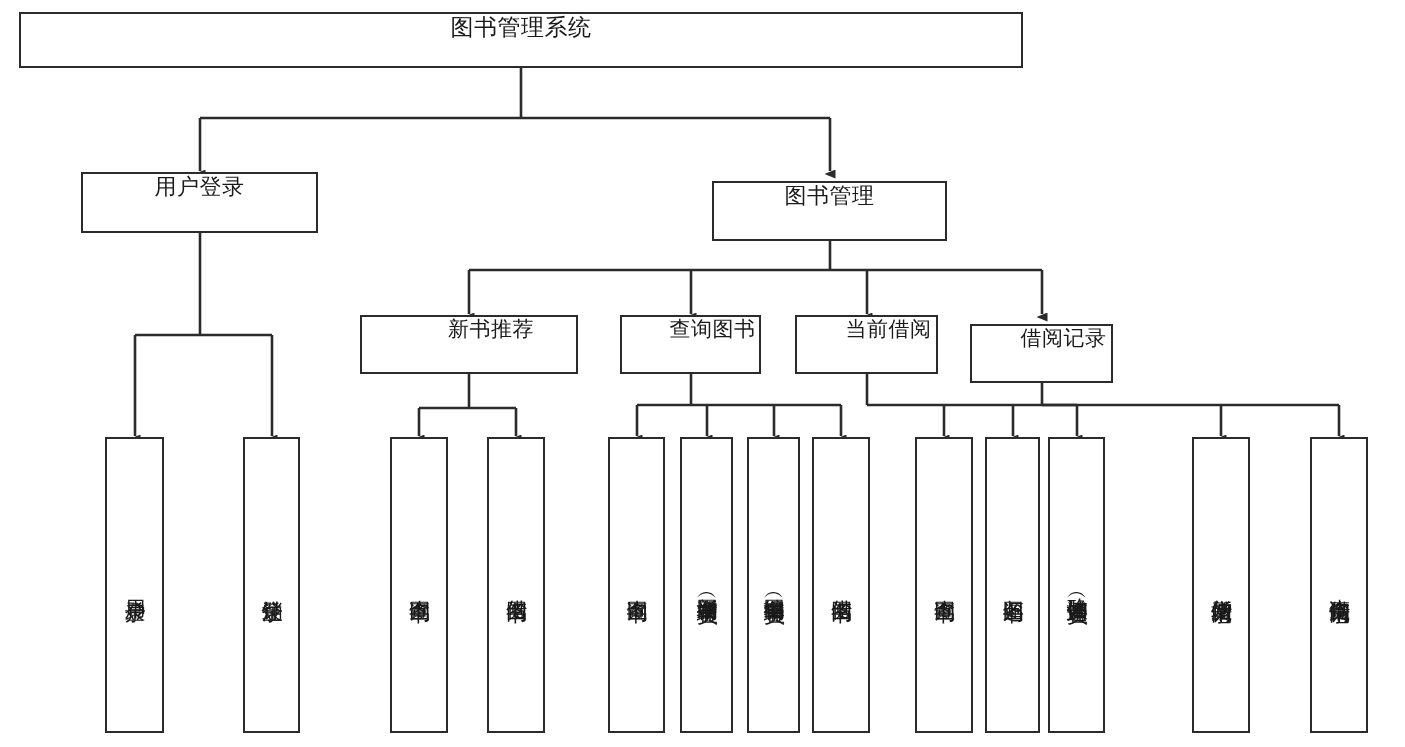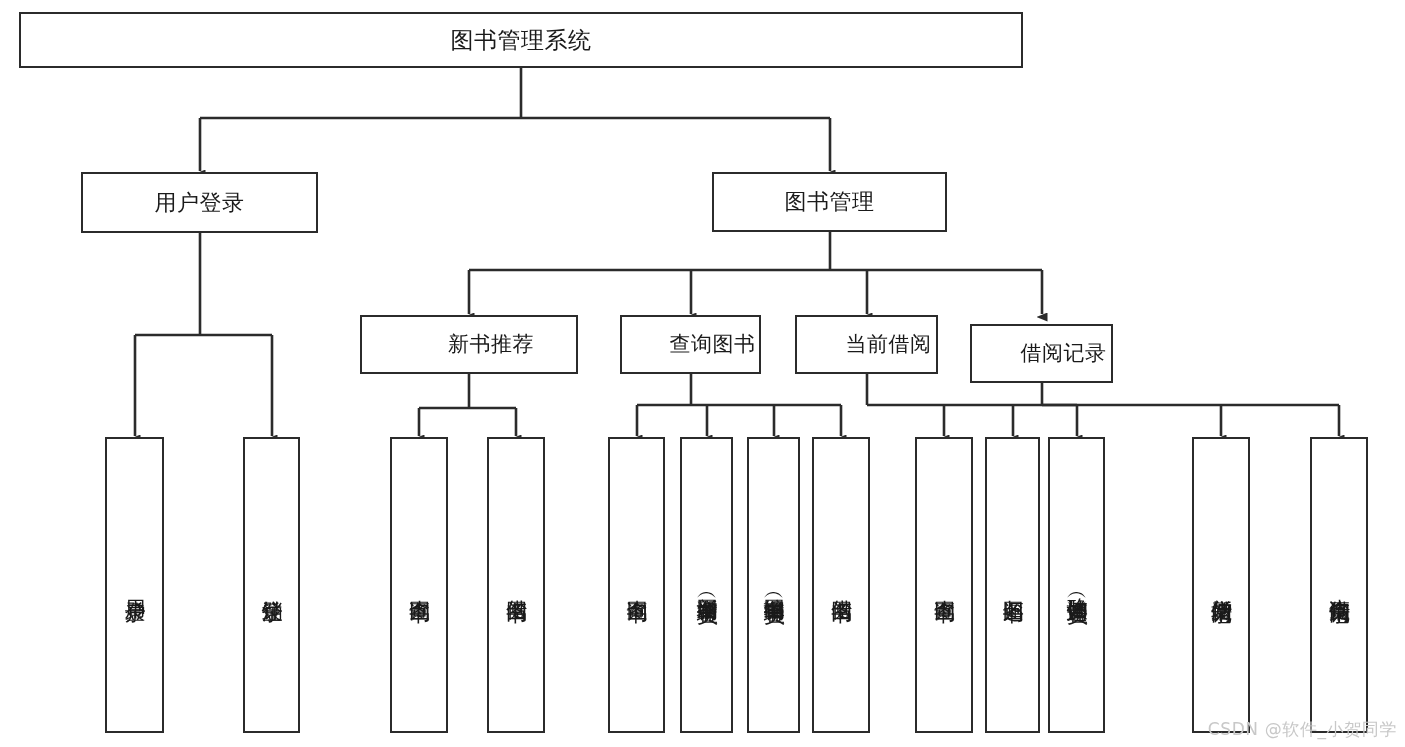--- a/index.html
+++ b/index.html
@@ -25,21 +25,21 @@
     width: 1405px;
     height: 747px;
     pointer-events: none;
   }
   .node {
     position: absolute;
     box-sizing: border-box;
     background: #ffffff;
     border: 2px solid #2b2b2b;
     display: flex;
-    align-items: center;
+    align-items: flex-start;
     justify-content: center;
     color: #1a1a1a;
   }
   .node-label {
     display: block;
     text-align: center;
     line-height: 1.16;
     letter-spacing: 0.5px;
   }
   .node.root .node-label {
@@ -123,21 +123,21 @@
       </g>
   </svg>
 
   <div id="node-layer">
       <div class="node root" style="left: 19px; top: 12px; width: 1004px; height: 56px;">
         <span class="node-label">图书管理系统</span>
       </div>
       <div class="node level1" style="left: 81px; top: 172px; width: 237px; height: 61px;">
         <span class="node-label">用户登录</span>
       </div>
-      <div class="node level1" style="left: 712px; top: 172px; width: 235px; height: 60px;">
+      <div class="node level1" style="left: 712px; top: 181px; width: 235px; height: 60px;">
         <span class="node-label">图书管理</span>
       </div>
       <div class="node level2" style="left: 360px; top: 315px; width: 218px; height: 59px;">
         <span class="node-label">新书推荐</span>
       </div>
       <div class="node level2" style="left: 620px; top: 315px; width: 141px; height: 59px;">
         <span class="node-label">查询图书</span>
       </div>
       <div class="node level2" style="left: 795px; top: 315px; width: 143px; height: 59px;">
         <span class="node-label">当前借阅</span>
@@ -179,15 +179,14 @@
         <span class="node-label">确认归还（管理员）</span>
       </div>
       <div class="node leaf" style="left: 1192px; top: 437px; width: 58px; height: 296px;">
         <span class="node-label">新增借阅记录</span>
       </div>
       <div class="node leaf" style="left: 1310px; top: 437px; width: 58px; height: 296px;">
         <span class="node-label">查询借阅记录</span>
       </div>
     </div>
 
-  <div id="watermark">CSDN @软件_小贺同学</div>
 
 </div>
 
 </body></html>

